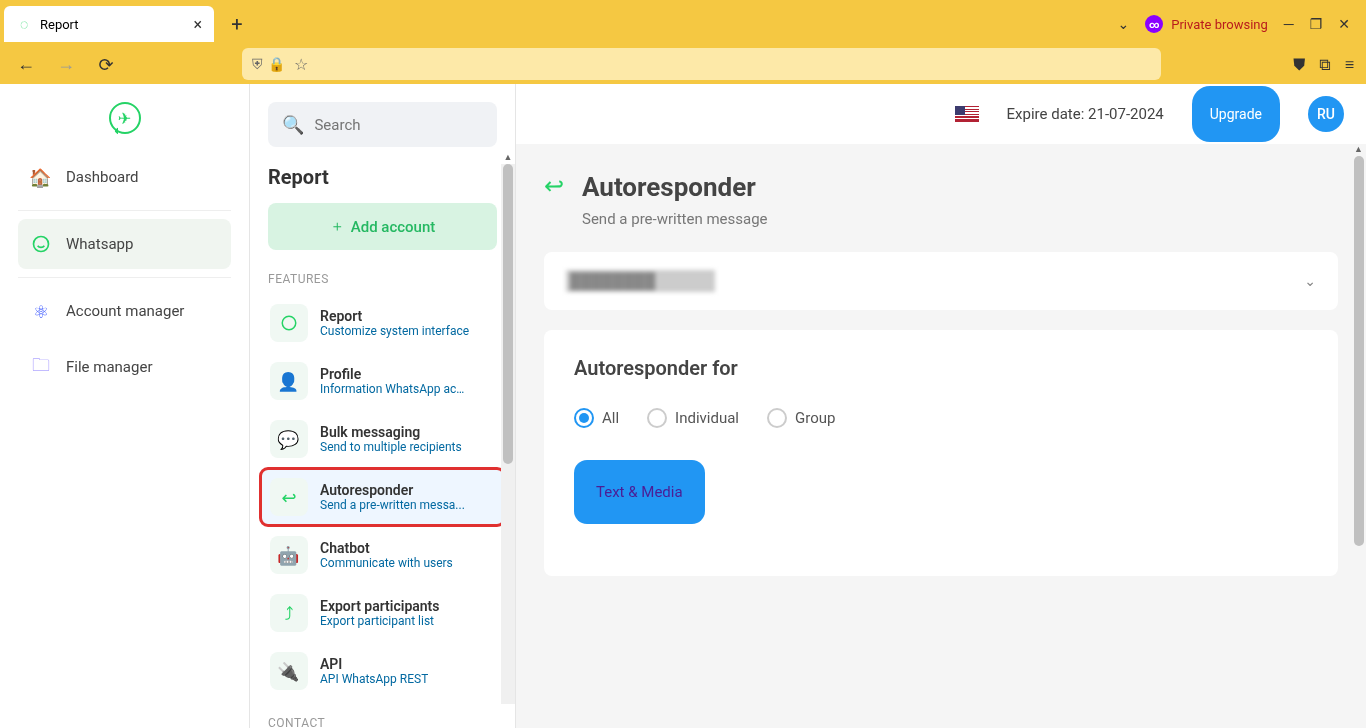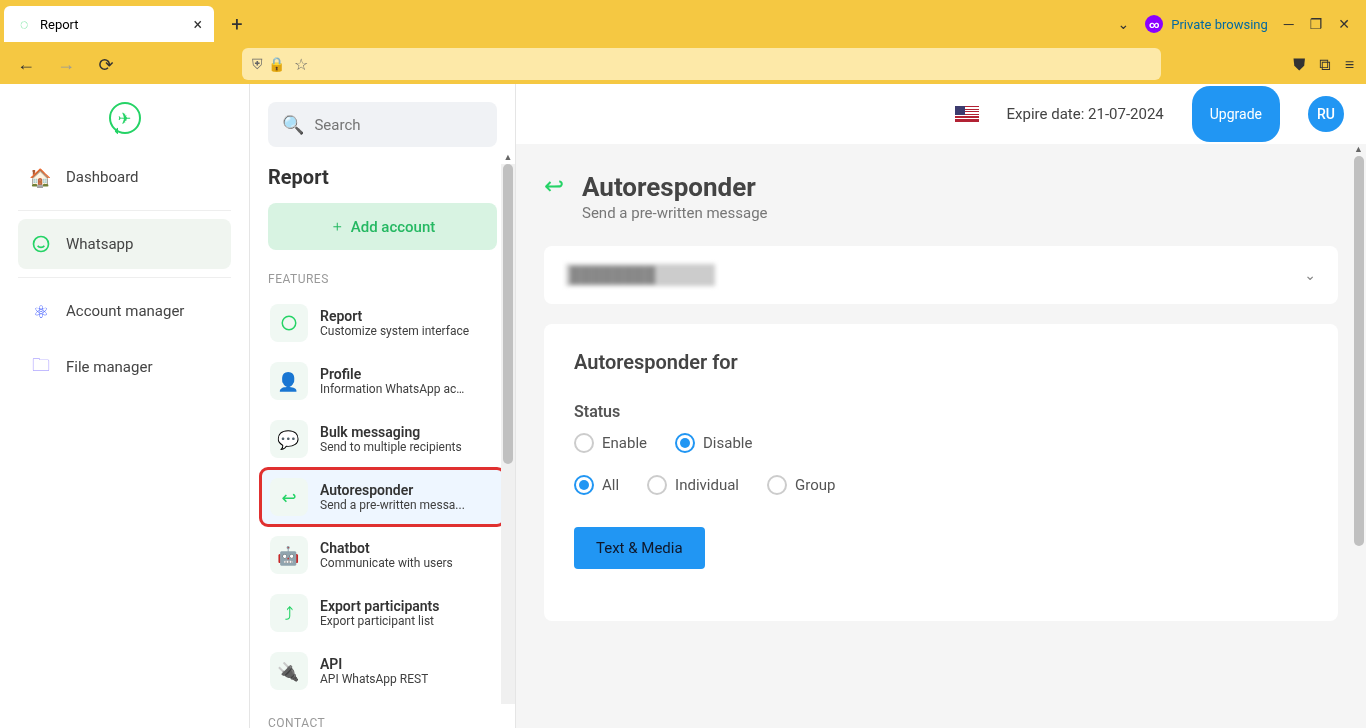--- a/index.html
+++ b/index.html
@@ -6,21 +6,21 @@
 body { width: 1366px; height: 728px; overflow: hidden; background: #fff; }
 
 
 .browser-chrome { background: #f5c842; }
 .tab-bar { display: flex; align-items: center; height: 44px; padding: 4px 4px 0 4px; gap: 8px; }
 .tab { background: #fff; border-radius: 6px 6px 0 0; padding: 8px 12px; display: flex; align-items: center; gap: 8px; width: 210px; height: 36px; font-size: 13px; }
 .tab-icon { width: 16px; height: 16px; display: flex; align-items: center; justify-content: center; color: #25d366; font-size: 14px; }
 .tab-close { margin-left: auto; font-size: 16px; color: #333; cursor: pointer; }
 .new-tab { width: 30px; height: 30px; display: flex; align-items: center; justify-content: center; font-size: 20px; color: #333; cursor: pointer; }
 .tab-right { margin-left: auto; display: flex; align-items: center; gap: 16px; padding-right: 12px; }
-.private-badge { display: flex; align-items: center; gap: 8px; font-size: 13px; color: #0369a1; }
+.private-badge { display: flex; align-items: center; gap: 8px; font-size: 13px; color: #b91c1c; }
 .private-icon { width: 18px; height: 18px; background: #8b00ff; border-radius: 50%; position: relative; }
 .private-icon::before { content: "∞"; position: absolute; top: 50%; left: 50%; transform: translate(-50%, -50%); color: #fff; font-size: 10px; font-weight: bold; }
 .window-controls { display: flex; gap: 16px; }
 .window-btn { font-size: 14px; color: #333; cursor: pointer; }
 
 .nav-bar { display: flex; align-items: center; height: 40px; padding: 4px 12px; gap: 12px; background: #f5c842; }
 .nav-btn { width: 28px; height: 28px; display: flex; align-items: center; justify-content: center; font-size: 18px; color: #333; cursor: pointer; }
 .nav-btn.disabled { color: #999; }
 .url-bar { flex: 1; background: #fde9a8; border-radius: 6px; height: 32px; display: flex; align-items: center; padding: 0 10px; gap: 8px; font-size: 14px; color: #555; margin: 0 120px 0 110px; }
 .url-icons { display: flex; gap: 6px; color: #666; }
@@ -49,56 +49,56 @@
 .section-title { padding: 4px 18px 14px 18px; font-size: 20px; font-weight: 700; color: #333; }
 .add-account { margin: 0 18px 18px 18px; background: #d8f3e2; border-radius: 8px; padding: 14px; display: flex; align-items: center; justify-content: center; gap: 6px; color: #25b862; font-size: 15px; font-weight: 500; cursor: pointer; }
 .section-label { padding: 4px 18px 8px 18px; font-size: 12px; font-weight: 400; color: #999; letter-spacing: 0.5px; }
 .feature-list { padding: 0 10px; }
 .feature-item { display: flex; align-items: center; gap: 12px; padding: 10px 10px; border-radius: 8px; cursor: pointer; }
 .feature-item.active { background: #eef6ff; }
 .feature-item.highlighted { outline: 3px solid #e03030; outline-offset: -2px; }
 .feature-icon { width: 38px; height: 38px; background: #f0f8f3; border-radius: 8px; display: flex; align-items: center; justify-content: center; color: #25d366; font-size: 18px; flex-shrink: 0; }
 .feature-text { min-width: 0; }
 .feature-title { font-size: 14px; font-weight: 600; color: #333; }
-.feature-desc { font-size: 12px; color: #404040; white-space: nowrap; overflow: hidden; text-overflow: ellipsis; max-width: 150px; }
+.feature-desc { font-size: 12px; color: #0369a1; white-space: nowrap; overflow: hidden; text-overflow: ellipsis; max-width: 150px; }
 .scrollbar-track { position: absolute; right: 0; top: 80px; width: 14px; height: 540px; background: #f0f0f0; }
 .scrollbar-thumb { position: absolute; right: 2px; top: 80px; width: 10px; height: 300px; background: #c0c0c0; border-radius: 5px; }
 .scroll-arrow { position: absolute; right: 2px; width: 10px; height: 12px; font-size: 9px; color: #666; text-align: center; }
 .scroll-arrow.up { top: 68px; }
 
 .main { flex: 1; background: #f5f5f5; position: relative; overflow: hidden; }
 .topbar { background: #fff; height: 60px; display: flex; align-items: center; justify-content: flex-end; padding: 0 22px; gap: 28px; }
 .flag { width: 24px; height: 16px; background: linear-gradient(to bottom, #b22234 0%, #b22234 8%, #fff 8%, #fff 16%, #b22234 16%, #b22234 24%, #fff 24%, #fff 32%, #b22234 32%, #b22234 40%, #fff 40%, #fff 48%, #b22234 48%, #b22234 56%, #fff 56%, #fff 64%, #b22234 64%, #b22234 72%, #fff 72%, #fff 80%, #b22234 80%, #b22234 100%); position: relative; }
 .flag::before { content: ""; position: absolute; top: 0; left: 0; width: 10px; height: 9px; background: #3c3b6e; }
 .expire-text { font-size: 15px; color: #444; }
 .upgrade-btn { background: #2196f3; color: #fff; border: none; padding: 20px 18px; border-radius: 18px; font-size: 14px; cursor: pointer; }
 .avatar { width: 36px; height: 36px; background: #2196f3; color: #fff; border-radius: 50%; display: flex; align-items: center; justify-content: center; font-size: 14px; font-weight: 500; }
 
 .content { padding: 28px; }
 .page-header { display: flex; align-items: flex-start; gap: 12px; margin-bottom: 24px; }
 .page-header-icon { width: 26px; height: 26px; color: #25d366; font-size: 24px; }
 .page-title { font-size: 26px; font-weight: 700; color: #444; }
-.page-subtitle { font-size: 15px; color: #777; margin-top: 2px; }
+.page-subtitle { font-size: 15px; color: #777; margin-top: 8px; }
 
 .card { background: #fff; border-radius: 8px; margin-bottom: 20px; }
 .dropdown-card { padding: 18px 22px; display: flex; align-items: center; justify-content: space-between; }
 .dropdown-value { color: #888; font-size: 15px; filter: blur(2px); background: #ccc; padding: 2px 60px 2px 4px; }
 .dropdown-arrow { color: #888; font-size: 14px; }
 
 .form-card { padding: 26px 30px 30px 30px; }
 .form-title { font-size: 20px; font-weight: 600; color: #444; margin-bottom: 28px; }
 .form-group { margin-bottom: 22px; }
 .form-label { font-size: 16px; font-weight: 600; color: #555; margin-bottom: 12px; }
 .radio-row { display: flex; gap: 28px; align-items: center; }
 .radio-item { display: flex; align-items: center; gap: 8px; cursor: pointer; }
 .radio { width: 20px; height: 20px; border: 2px solid #ccc; border-radius: 50%; display: flex; align-items: center; justify-content: center; }
 .radio.checked { border-color: #2196f3; }
 .radio.checked::after { content: ""; width: 10px; height: 10px; background: #2196f3; border-radius: 50%; }
 .radio-label { font-size: 15px; color: #555; }
-.tab-button { background: #2196f3; color: #0f172a; border: none; padding: 12px 22px; border-radius: 4px; font-size: 15px; cursor: pointer; margin-top: 10px; margin-bottom: 22px; }
+.tab-button { background: #2196f3; color: #4c1d95; border: none; padding: 23px 22px; border-radius: 13px; font-size: 15px; cursor: pointer; margin-top: 10px; margin-bottom: 22px; }
 
 .main-scrollbar { position: absolute; right: 2px; top: 60px; width: 12px; height: 580px; }
 .main-scroll-thumb { position: absolute; right: 0; top: 12px; width: 10px; height: 390px; background: #c0c0c0; border-radius: 5px; }
 .main-scroll-arrow { position: absolute; right: 1px; font-size: 9px; color: #666; }
 .main-scroll-arrow.up { top: 0; }
 </style>
 </head>
 <body>
 
 <div class="browser-chrome">
@@ -263,33 +263,20 @@
       </div>
 
       <div class="card dropdown-card">
         <span class="dropdown-value">████████</span>
         <span class="dropdown-arrow">⌄</span>
       </div>
 
       <div class="card form-card">
         <div class="form-title">Autoresponder for</div>
 
-        <div class="form-group">
-          <div class="form-label">Status</div>
-          <div class="radio-row">
-            <div class="radio-item">
-              <span class="radio"></span>
-              <span class="radio-label">Enable</span>
-            </div>
-            <div class="radio-item">
-              <span class="radio checked"></span>
-              <span class="radio-label">Disable</span>
-            </div>
-          </div>
-        </div>
 
         <div class="form-group">
           <div class="radio-row">
             <div class="radio-item">
               <span class="radio checked"></span>
               <span class="radio-label">All</span>
             </div>
             <div class="radio-item">
               <span class="radio"></span>
               <span class="radio-label">Individual</span>

